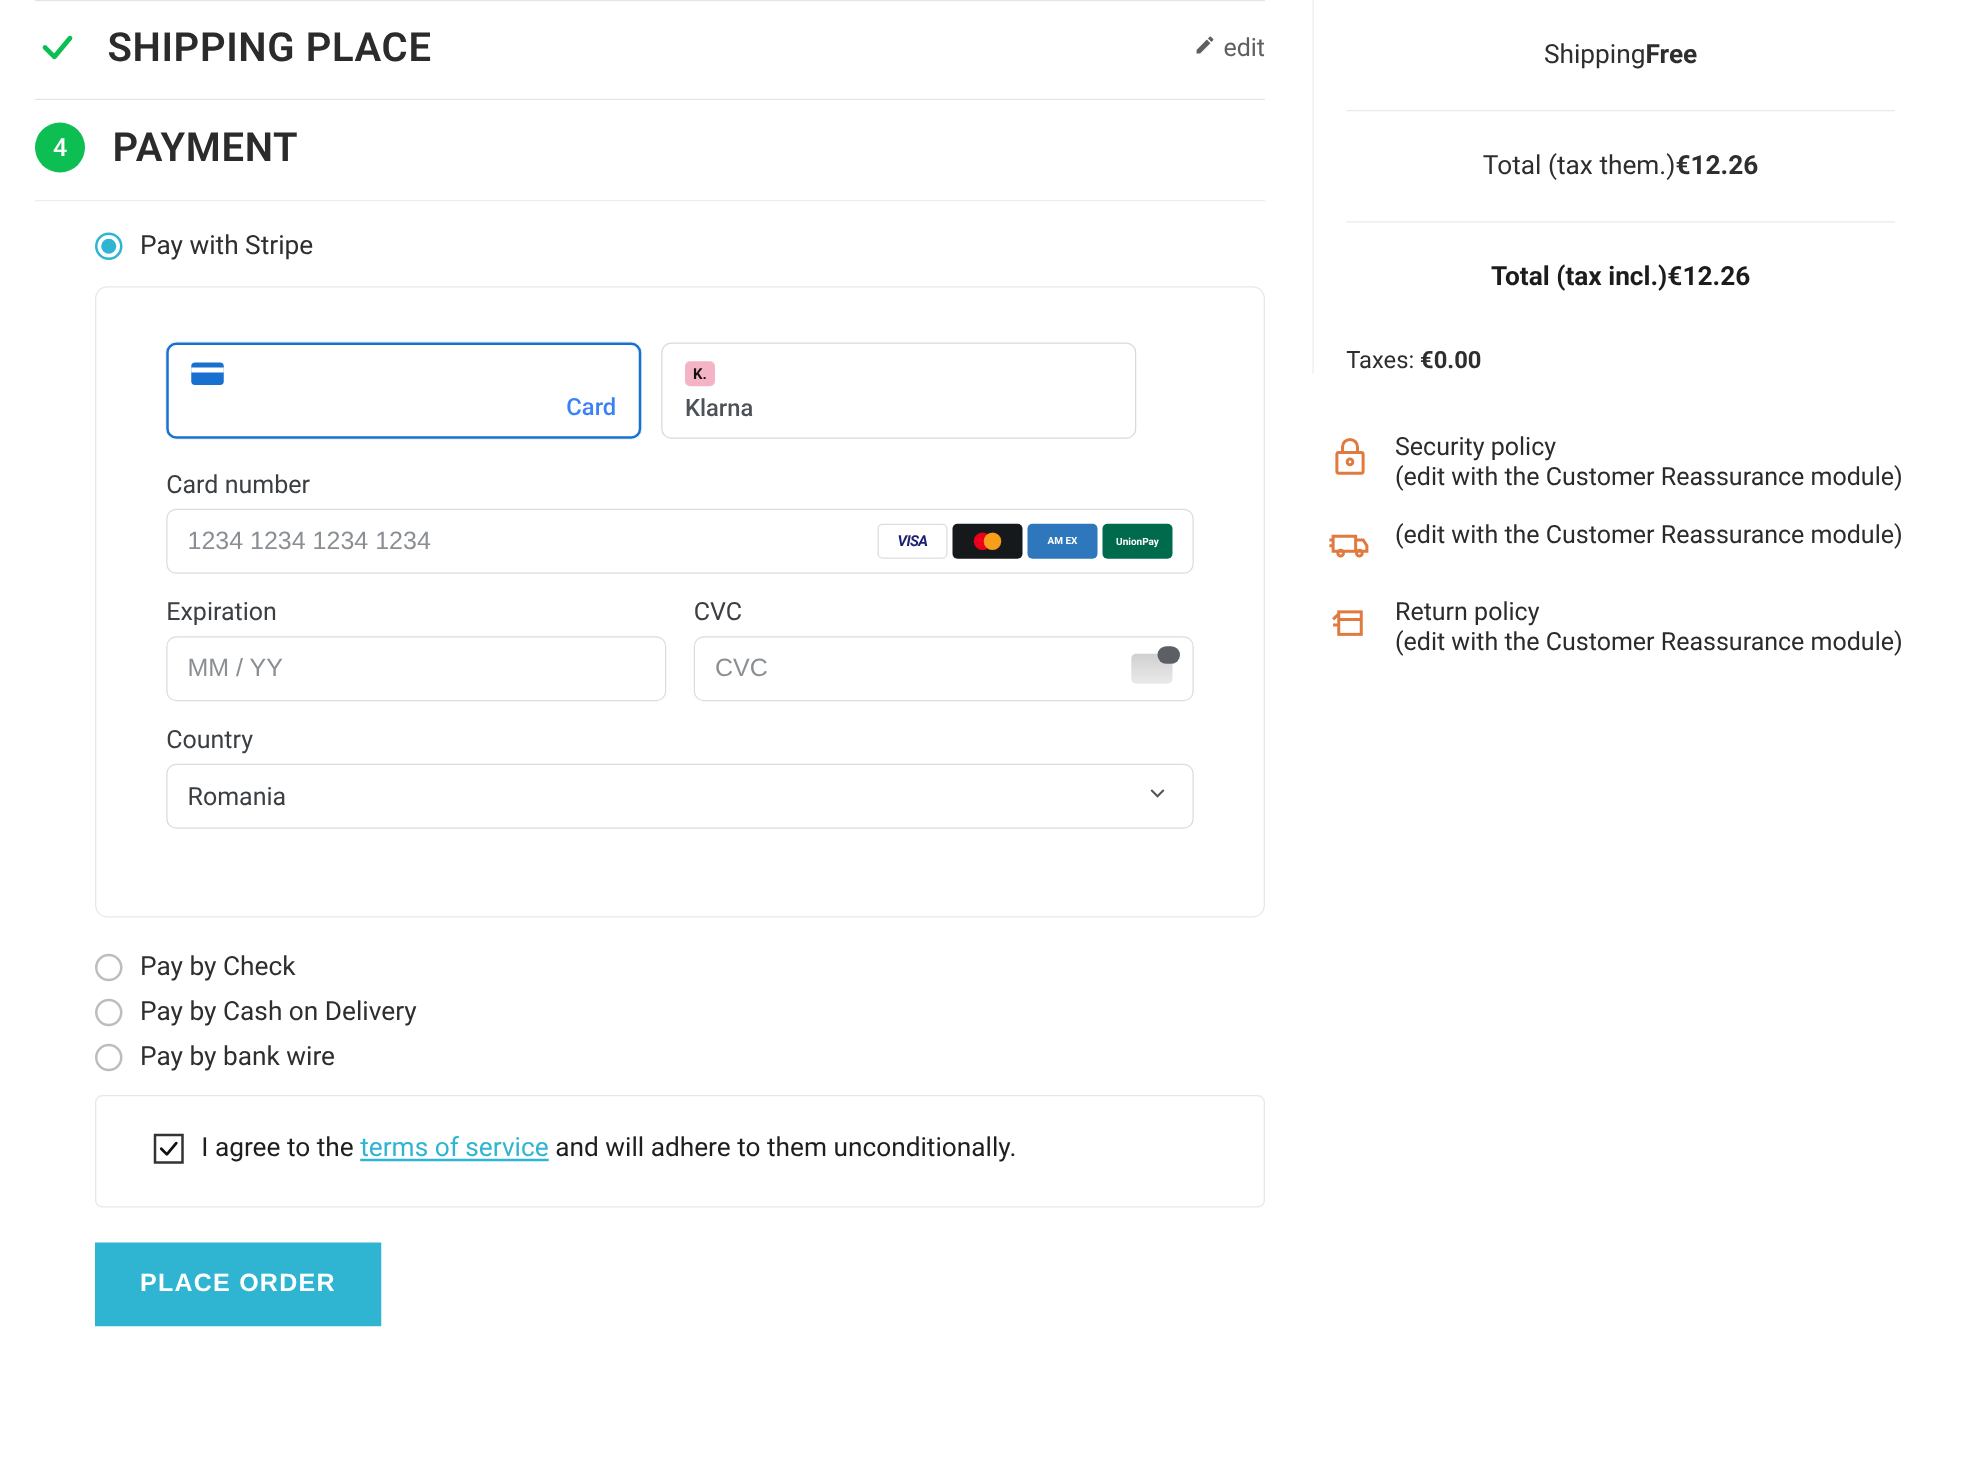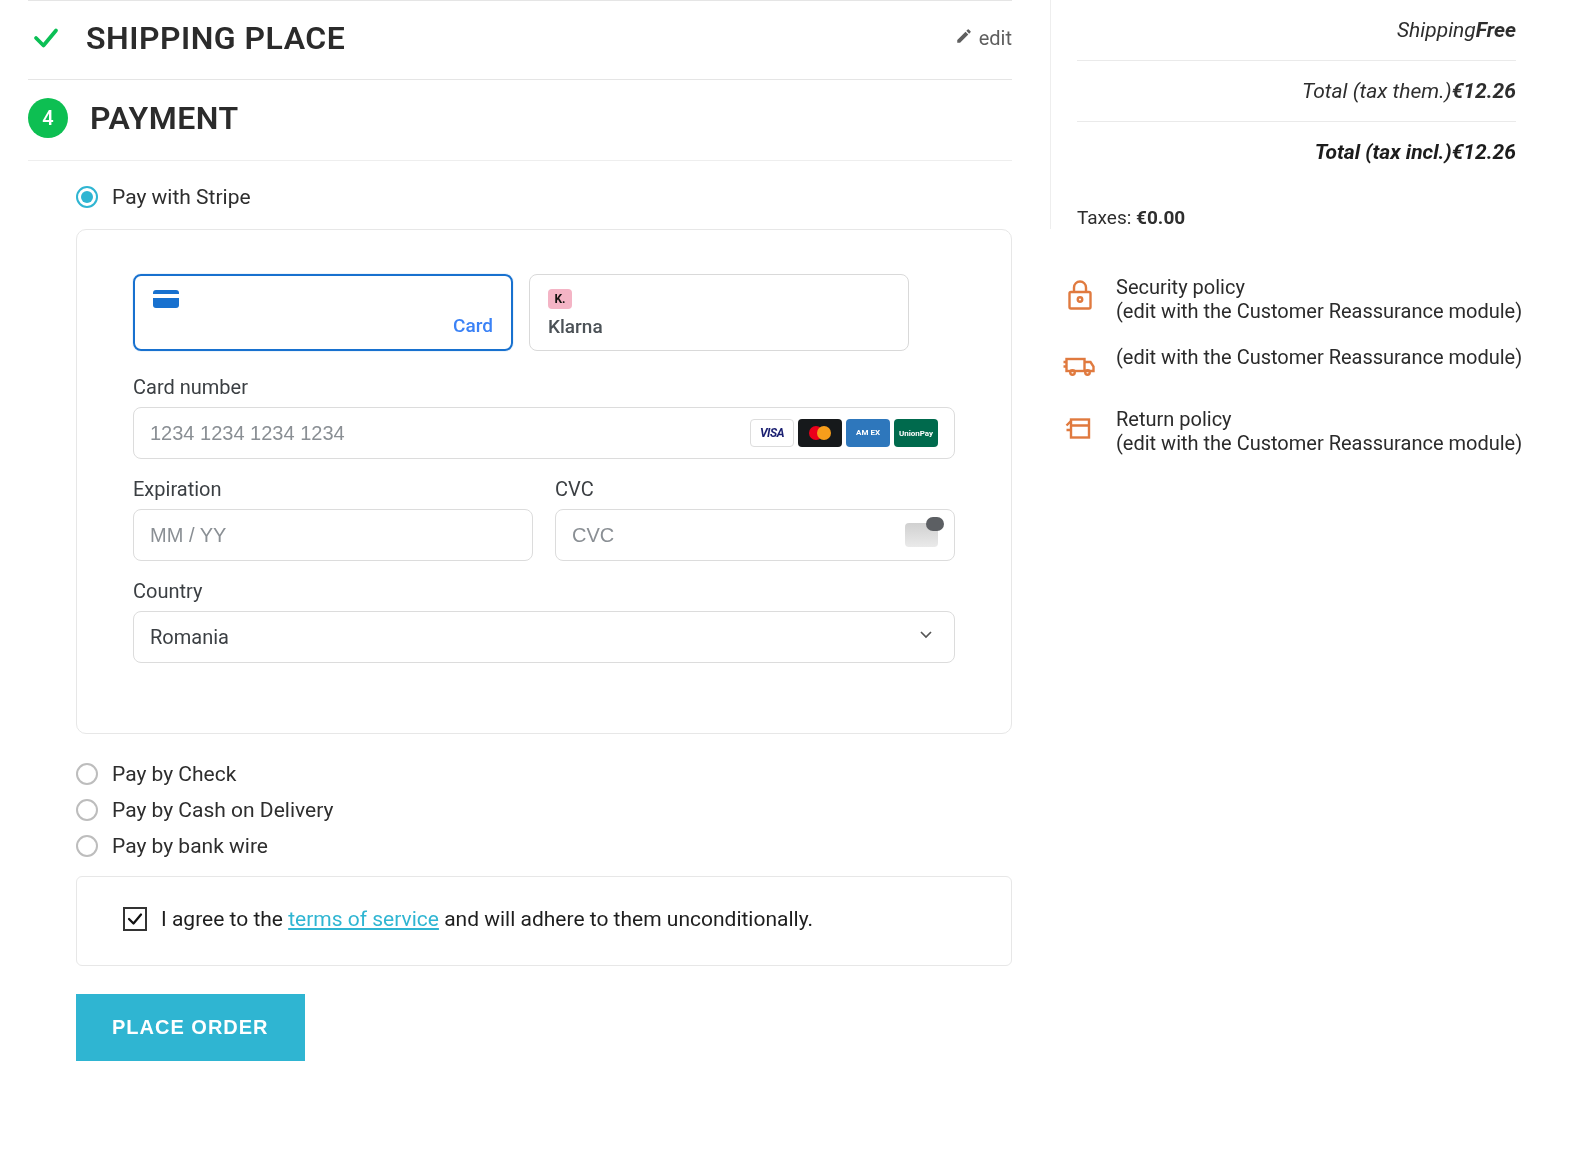--- a/index.html
+++ b/index.html
@@ -170,21 +170,21 @@
   }
   .input input {
     border: none; outline: none; width: 100%;
     font-size: 20px; background: transparent; color: #3b3f43;
   }
   .input input::placeholder { color: #8a8f94; }
   .card-brands {
     display: flex; gap: 4px; margin-left: auto; align-items: center;
   }
   .brand {
-    width: 44px; height: 28px; border-radius: 4px;
+    width: 56px; height: 28px; border-radius: 4px;
     display: flex; align-items: center; justify-content: center;
     font-size: 10px; font-weight: 700; color: #fff;
   }
   .brand.visa { background: #fff; border:1px solid #ddd; color:#1a1f71; font-size:12px; font-style:italic; letter-spacing:-0.5px; }
   .brand.mc { background: #16191b; }
   .brand.mc::before { content:''; width:14px; height:14px; border-radius:50%; background:#eb001b; display:inline-block; margin-right:-6px;}
   .brand.mc::after  { content:''; width:14px; height:14px; border-radius:50%; background:#f79e1b; display:inline-block;}
   .brand.amex { background:#2e77bc; font-size:8px; line-height:8px; text-align:center; }
   .brand.up   { background:#006a4d; font-size:8px; }
   .cvc-icon {
@@ -242,25 +242,24 @@
   .right {
     flex: 0 0 500px;
     padding-left: 10px;
   }
   .summary {
     background:#fff;
     border-left: 1px solid #eee;
     padding: 0 24px 0 26px;
   }
   .sum-row {
-    display:flex; justify-content:flex-end;
-    padding: 18px 0;
+    display:flex; justify-content:center;
+    padding: 32px 0;
     font-size: 21px;
     color:#2e2e2e;
-    font-style:italic;
   }
   .sum-row + .sum-row { border-top: 1px solid #eaeaea; }
   .sum-row.bold { font-weight:700; color:#1c1c1c;}
   .sum-row.big-gap { padding-bottom: 34px; }
   .taxes {
     font-size: 19px; color:#2e2e2e; margin: 8px 0 22px 0;
   }
   .taxes b { font-weight:700; }
 
   

